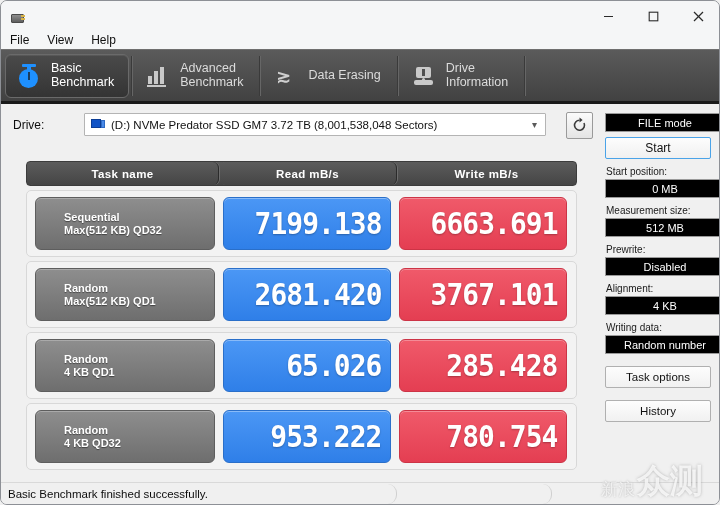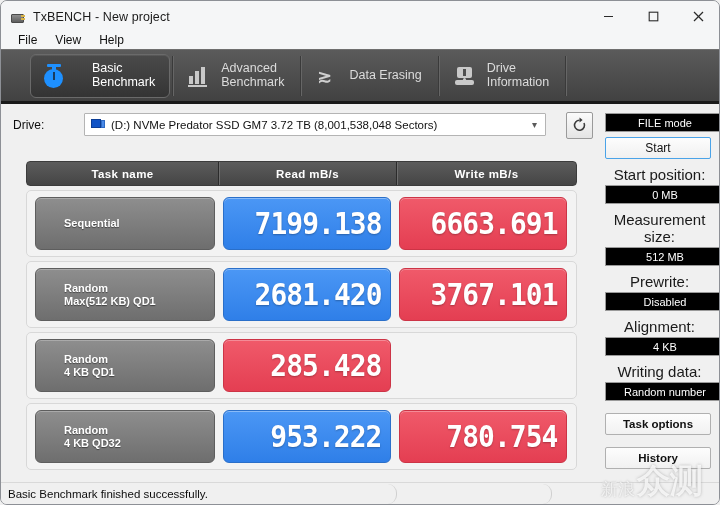--- a/index.html
+++ b/index.html
@@ -74,21 +74,21 @@
   .wc svg { display: block; }
 
   
   .menubar {
     position: absolute;
     left: 0; top: 31px;
     width: 720px; height: 17px;
     background: #f5f6f7;
     display: flex;
     align-items: center;
-    padding-left: 8px;
+    padding-left: 0;
     box-sizing: border-box;
   }
   .menu-item {
     font-size: 12px;
     color: #101010;
     padding: 0 9px;
     line-height: 17px;
   }
 
   
@@ -104,21 +104,21 @@
     align-items: center;
   }
   .tab {
     height: 44px;
     display: flex;
     align-items: center;
     padding: 0 14px 0 10px;
     box-sizing: border-box;
     position: relative;
   }
-  .tab.first { margin-left: 29px; gap: 16px; }
+  .tab.first { margin-left: 4px; }
   .tab.active {
     background: linear-gradient(#4a4a4a, #343434);
     border: 1px solid #6a6a6a;
     border-radius: 6px;
     box-shadow: inset 0 1px 0 rgba(255,255,255,0.08);
   }
   .tab-sep {
     width: 1px; height: 40px;
     background: #3a3a3a;
     border-right: 1px solid #666;
@@ -258,20 +258,21 @@
     box-sizing: border-box;
     overflow: hidden;
   }
   .rh {
     display: flex; align-items: center; justify-content: center;
     font-size: 11.5px;
     font-weight: bold;
     color: #ffffff;
     letter-spacing: 0.4px;
     box-sizing: border-box;
+    border-radius: 6px;
   }
   .rh.c1 { width: 192px; border-right: 1px solid #2b2b2b; box-shadow: 1px 0 0 #6d6d6d; }
   .rh.c2 { width: 178px; border-right: 1px solid #2b2b2b; box-shadow: 1px 0 0 #6d6d6d; }
   .rh.c3 { flex: 1; }
 
   .res-row {
     margin-top: 4px;
     height: 67px;
     background: #f3f3f3;
     border: 1px solid #d8d8d8;
@@ -338,45 +339,43 @@
   .black-box {
     width: 120px; height: 19px;
     background: #000000;
     border: 1px solid #9a9a9a;
     box-sizing: border-box;
     display: flex; align-items: center; justify-content: center;
     font-size: 11px;
     color: #ffffff;
   }
   .side-label {
-    font-size: 15px;
+    font-size: 10px;
     color: #1a1a1a;
     margin: 7px 0 2px 1px;
-    text-align: center;
   }
   .start-btn {
     width: 106px; height: 22px;
     margin-top: 5px;
     background: linear-gradient(#fdfdfd,#f0f0f0);
     border: 1px solid #4aa3e8;
     border-radius: 2px;
     box-sizing: border-box;
     display: flex; align-items: center; justify-content: center;
     font-size: 12px; color: #111;
   }
   .plain-btn {
     width: 106px; height: 22px;
     background: linear-gradient(#fdfdfd,#f1f1f1);
     border: 1px solid #b0b0b0;
     border-radius: 2px;
     box-sizing: border-box;
     display: flex; align-items: center; justify-content: center;
     font-size: 11.5px; color: #111;
     margin-top: 12px;
-    font-weight: bold;
   }
 
   
   .statusbar {
     position: absolute;
     left: 0; bottom: 0;
     width: 720px; height: 21px;
     background: #f0f0f0;
     border-top: 1px solid #d9d9d9;
     display: flex;
@@ -424,21 +423,20 @@
 <body>
 
 <div id="app">
 
   <div class="titlebar">
     <div class="title-icon">
       <div class="tbody"></div>
         <div class="tplug"></div>
         <div class="tplug2"></div>
     </div>
-    <div class="title-text">TxBENCH - New project</div>
     <div class="wincontrols">
       <div class="wc">
         <svg width="11" height="11" viewBox="0 0 11 11">
             <line x1="1" y1="5.5" x2="10" y2="5.5" stroke="#2b2b2b" stroke-width="1.1"></line>
           </svg>
       </div>
       <div class="wc">
         <svg width="11" height="11" viewBox="0 0 11 11">
             <rect x="1.2" y="1.2" width="8.6" height="8.6" fill="none" stroke="#2b2b2b" stroke-width="1.1"></rect>
           </svg>
@@ -531,20 +529,21 @@
   <div class="results">
     <div class="res-header">
       <div class="rh c1">Task name</div>
       <div class="rh c2">Read mB/s</div>
       <div class="rh c3">Write mB/s</div>
     </div>
 
     <div class="res-row">
       <div class="task-cell">
         <div class="task-l1">Sequential</div>
+        <div class="task-l2">Max(512 KB) QD32</div>
       </div>
       <div class="val-cell read">
         <div class="val-text">7199.138</div>
       </div>
       <div class="val-cell write">
         <div class="val-text">6663.691</div>
       </div>
     </div>
 
     <div class="res-row">
@@ -558,20 +557,23 @@
       <div class="val-cell write">
         <div class="val-text">3767.101</div>
       </div>
     </div>
 
     <div class="res-row">
       <div class="task-cell">
         <div class="task-l1">Random</div>
         <div class="task-l2">4 KB QD1</div>
       </div>
+      <div class="val-cell read">
+        <div class="val-text">65.026</div>
+      </div>
       <div class="val-cell write">
         <div class="val-text">285.428</div>
       </div>
     </div>
 
     <div class="res-row">
       <div class="task-cell">
         <div class="task-l1">Random</div>
         <div class="task-l2">4 KB QD32</div>
       </div>

